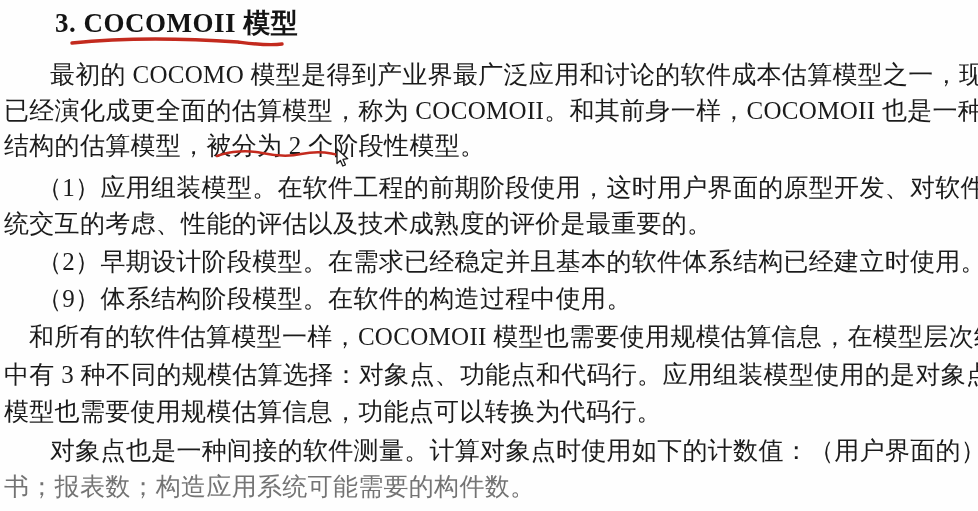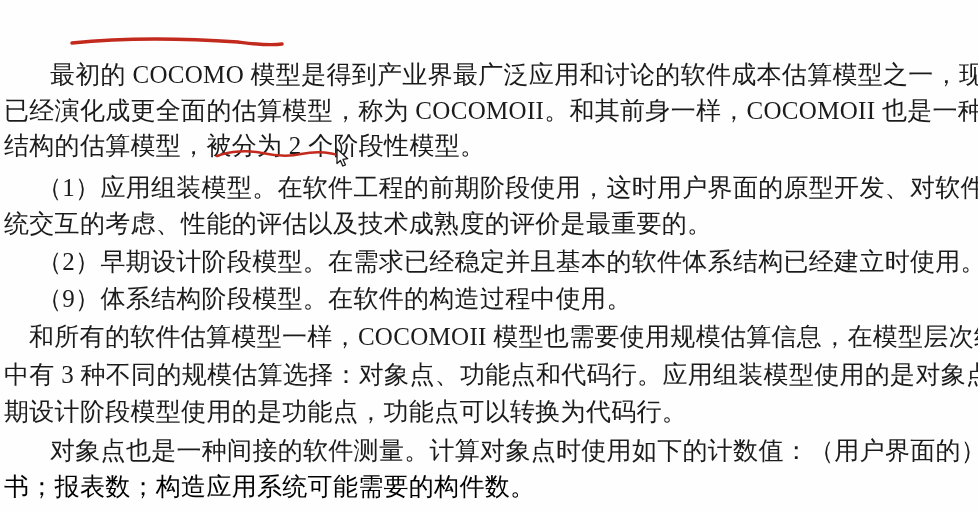--- a/index.html
+++ b/index.html
@@ -37,34 +37,35 @@
     width: 978px;
     height: 511px;
     pointer-events: none;
   }
 </style>
 </head>
 <body>
 
 <div class="page" style="background: rgb(254, 254, 254);">
 
+  <h1 class="heading">3. COCOMOII 模型</h1>
 
   <div id="lines-container">
       <div class="text-line" style="top: 61px; left: 50px; color: rgb(27, 27, 27);">最初的 COCOMO 模型是得到产业界最广泛应用和讨论的软件成本估算模型之一，现在它</div>
       <div class="text-line" style="top: 97px; left: 4px; color: rgb(27, 27, 27);">已经演化成更全面的估算模型，称为 COCOMOII。和其前身一样，COCOMOII 也是一种层次</div>
       <div class="text-line" style="top: 132px; left: 4px; color: rgb(27, 27, 27);">结构的估算模型，被分为 2 个阶段性模型。</div>
       <div class="text-line" style="top: 174px; left: 37px; color: rgb(27, 27, 27);">（1）应用组装模型。在软件工程的前期阶段使用，这时用户界面的原型开发、对软件和系</div>
       <div class="text-line" style="top: 210px; left: 4px; color: rgb(27, 27, 27); text-align: right;">统交互的考虑、性能的评估以及技术成熟度的评价是最重要的。</div>
       <div class="text-line" style="top: 248px; left: 37px; color: rgb(27, 27, 27);">（2）早期设计阶段模型。在需求已经稳定并且基本的软件体系结构已经建立时使用。</div>
       <div class="text-line" style="top: 285px; left: 37px; color: rgb(27, 27, 27);">（9）体系结构阶段模型。在软件的构造过程中使用。</div>
       <div class="text-line" style="top: 323px; left: 29px; color: rgb(27, 27, 27);">和所有的软件估算模型一样，COCOMOII 模型也需要使用规模估算信息，在模型层次结构</div>
       <div class="text-line" style="top: 361px; left: 4px; color: rgb(27, 27, 27);">中有 3 种不同的规模估算选择：对象点、功能点和代码行。应用组装模型使用的是对象点；早</div>
-      <div class="text-line" style="top: 398px; left: 4px; color: rgb(27, 27, 27);">期设计阶段模型使用的是功能点，功能点可以转换为代码行。</div>
+      <div class="text-line" style="top: 398px; left: 4px; color: rgb(27, 27, 27);">模型也需要使用规模估算信息，功能点可以转换为代码行。</div>
       <div class="text-line" style="top: 437px; left: 50px; color: rgb(27, 27, 27);">对象点也是一种间接的软件测量。计算对象点时使用如下的计数值：（用户界面的）屏幕</div>
-      <div class="text-line" style="top: 473px; left: 4px; color: #000000;">书；报表数；构造应用系统可能需要的构件数。</div>
+      <div class="text-line" style="top: 473px; left: 4px; color: #737373;">书；报表数；构造应用系统可能需要的构件数。</div>
     </div>
 
   <svg class="annotation-svg" viewBox="0 0 978 511" xmlns="http://www.w3.org/2000/svg">
 
     <path d="M72,43 C120,38 180,38 238,42 C254,44 268,46 282,44" fill="none" stroke-width="3.4" stroke-linecap="round" stroke="#c32a1e"></path>
 
     <path d="M217,156 C230,151 248,150 262,153 C276,156 288,157 301,154 C316,151 331,152 344,157" fill="none" stroke-width="2.6" stroke-linecap="round" stroke="#c32a1e"></path>
 
     <path d="M337,149 l0,14.5 l3.4,-3.1 l2.4,5.6 l2.6,-1.2 l-2.4,-5.4 l4.8,-0.7 z" fill="#ffffff" stroke="#1b1b1b" stroke-width="1.3" stroke-linejoin="round"></path>
   </svg>

